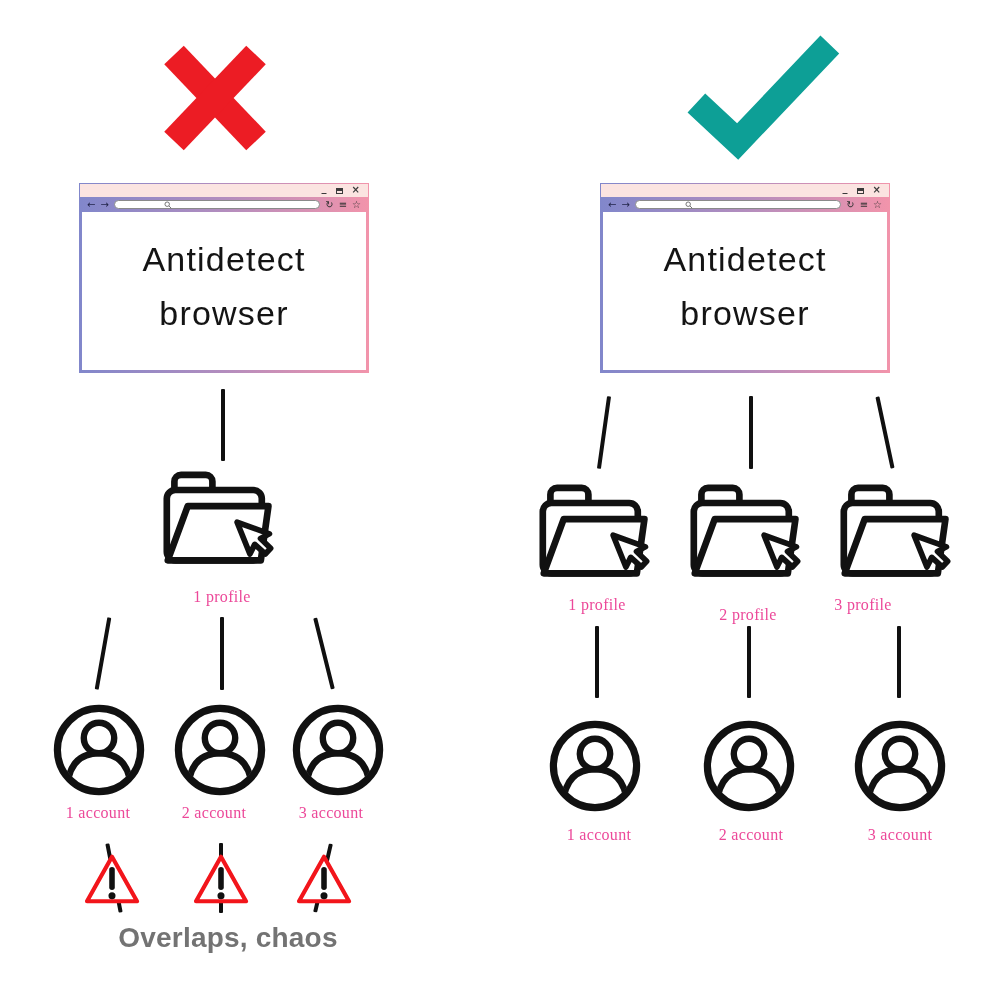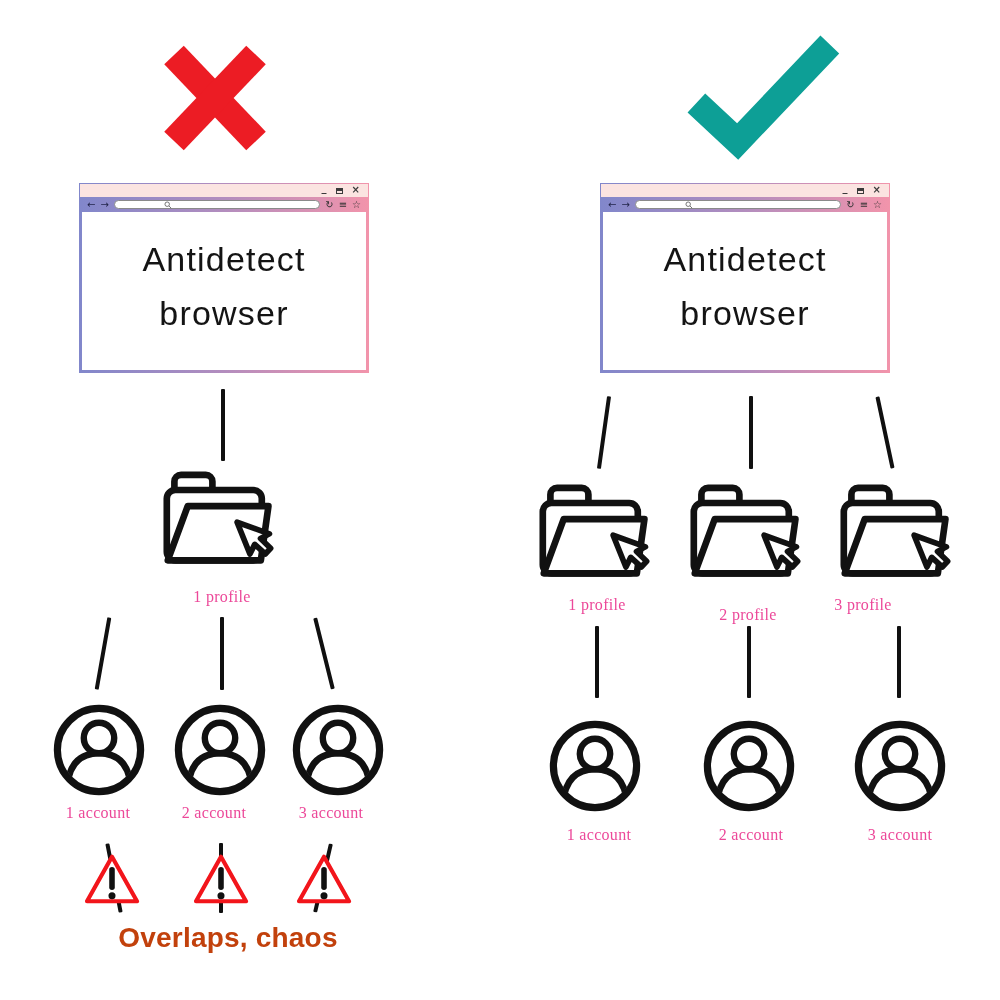--- a/index.html
+++ b/index.html
@@ -53,21 +53,21 @@
   
   .vline{position:absolute;width:4px;background:#101010;border-radius:1px;}
 
   
   .node{position:absolute;}
   .node-label{
     position:absolute;text-align:center;font-size:16px;color:#ec4899;letter-spacing:0.3px;font-family:Liberation Serif, serif;
   }
   .caption{
     position:absolute;text-align:center;font-size:28px;font-weight:700;
-    color:#c2410c;letter-spacing:0.2px;
+    color:#737373;letter-spacing:0.2px;
   }
   .defs-holder{position:absolute;width:0;height:0;overflow:hidden;}
 </style>
 </head>
 <body>
 
 <svg class="defs-holder" aria-hidden="true">
   <defs>
     <clipPath id="person-clip">
         <circle cx="60" cy="60" r="48"></circle>

